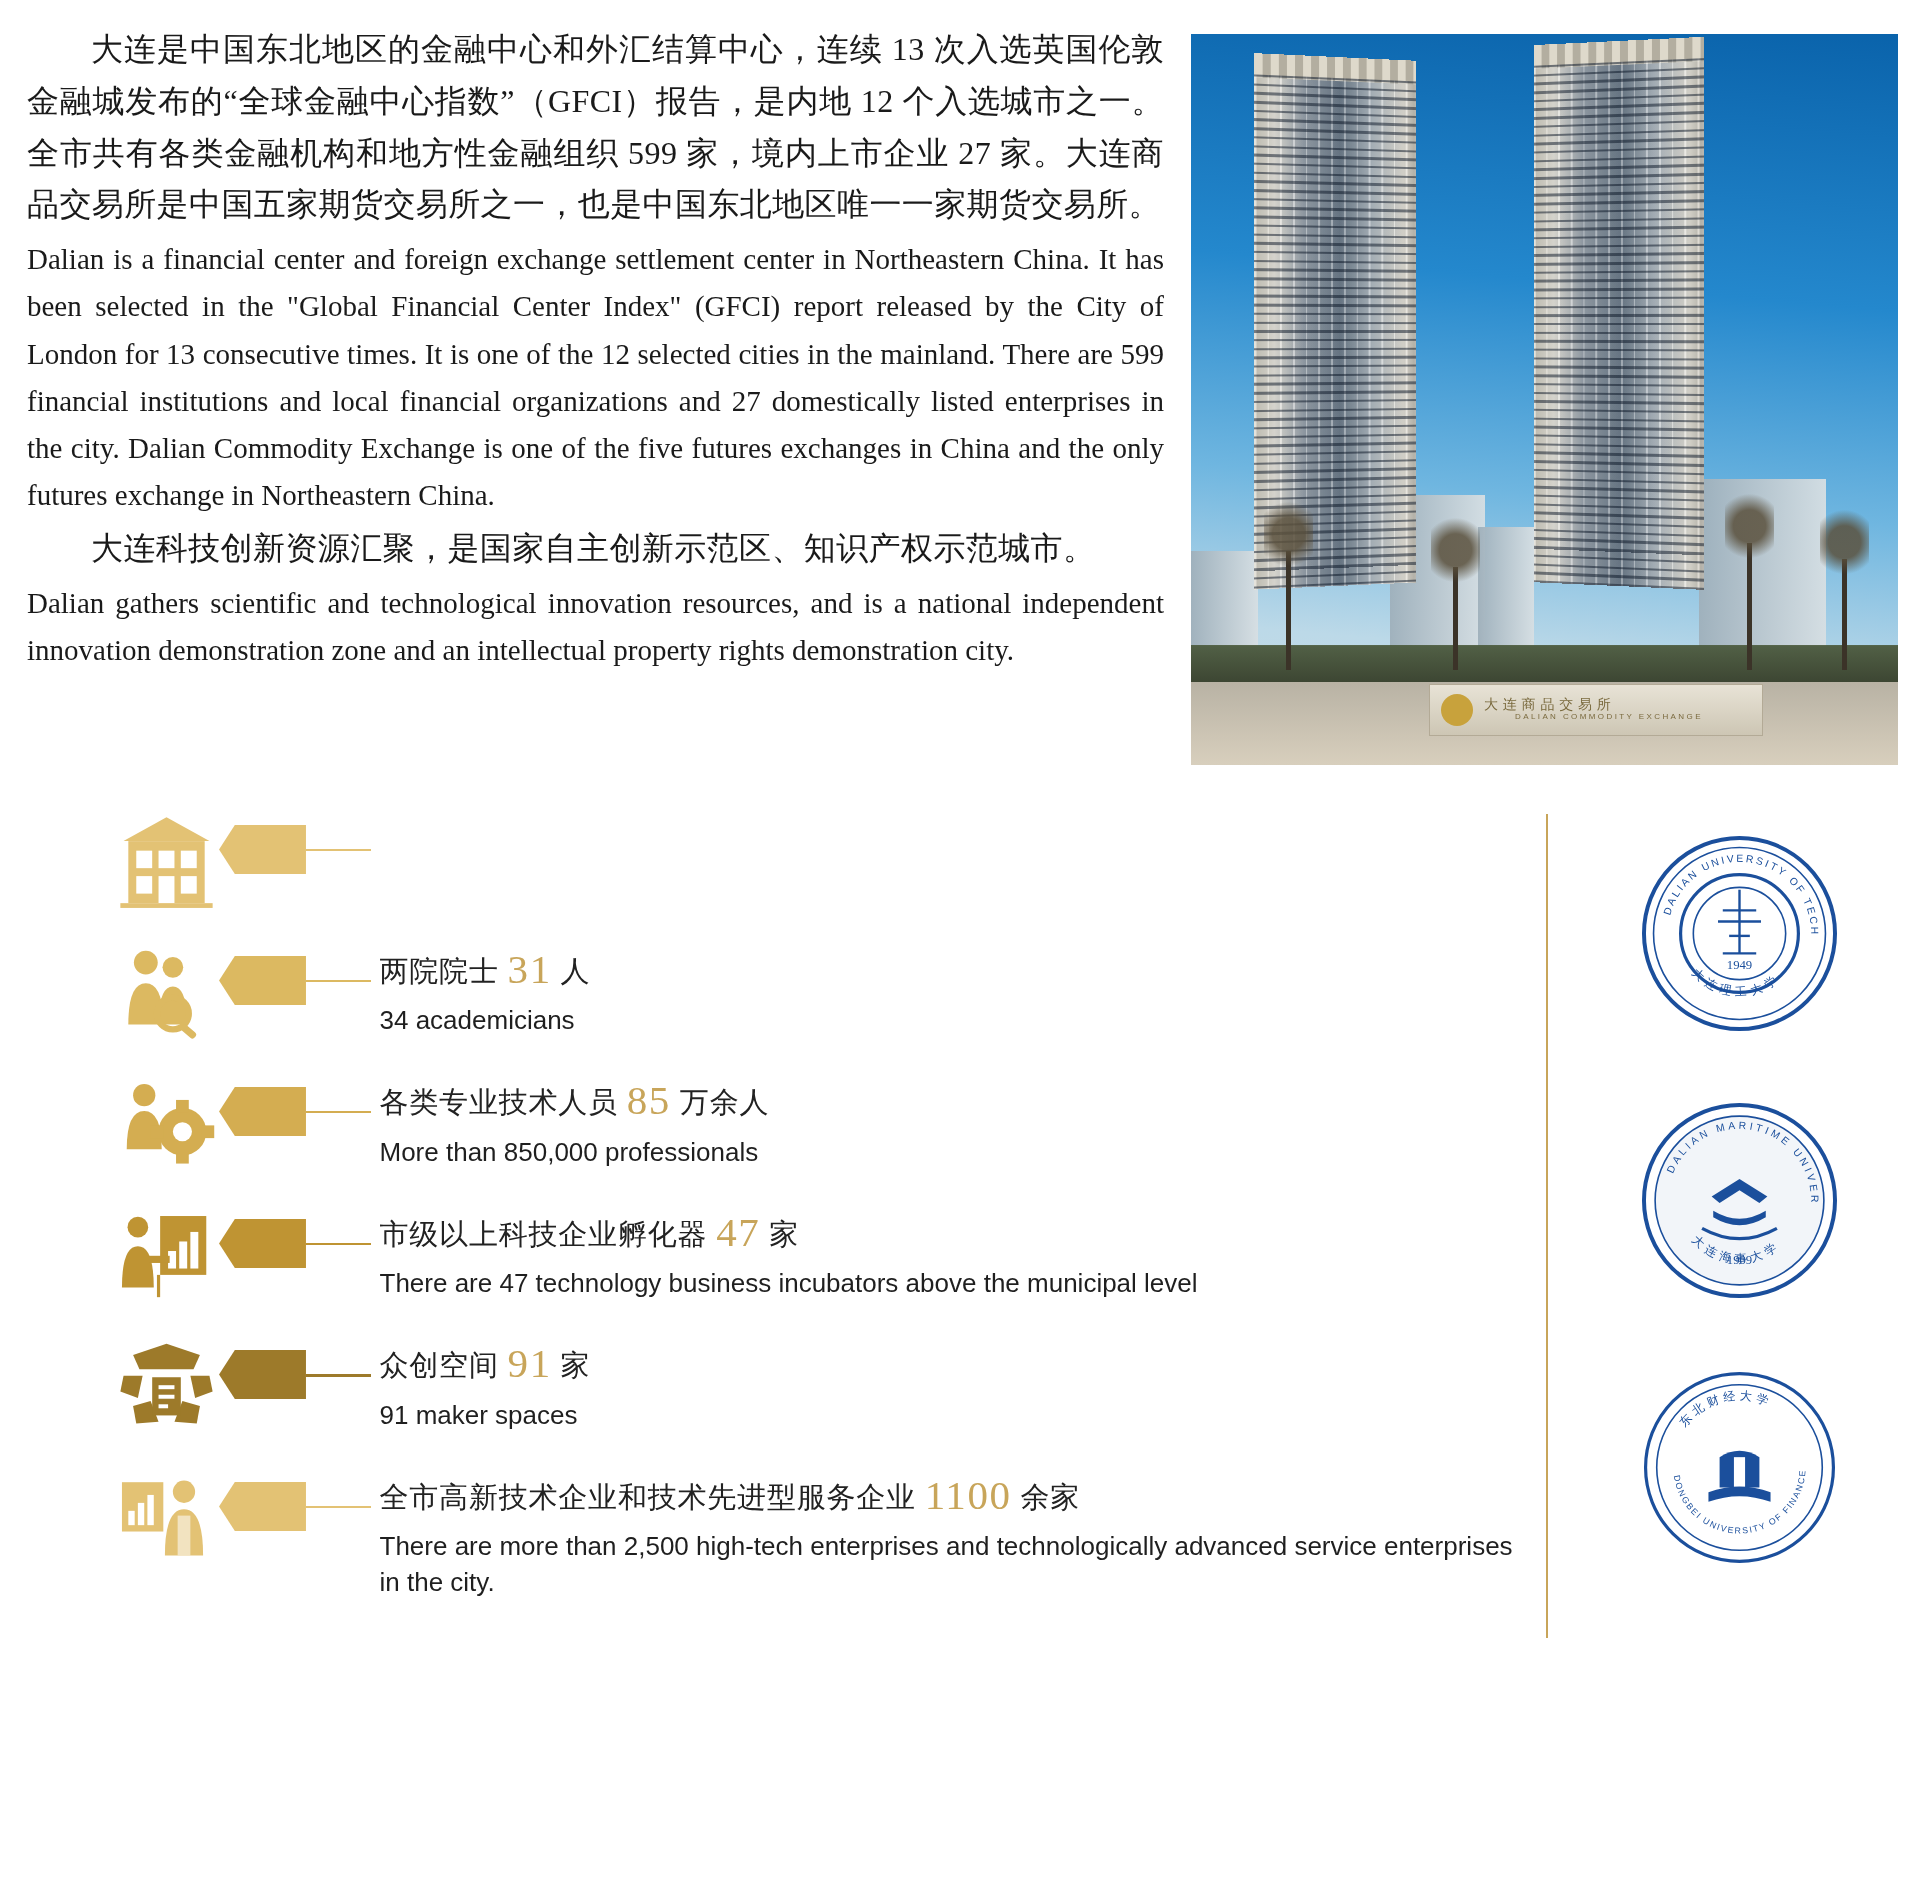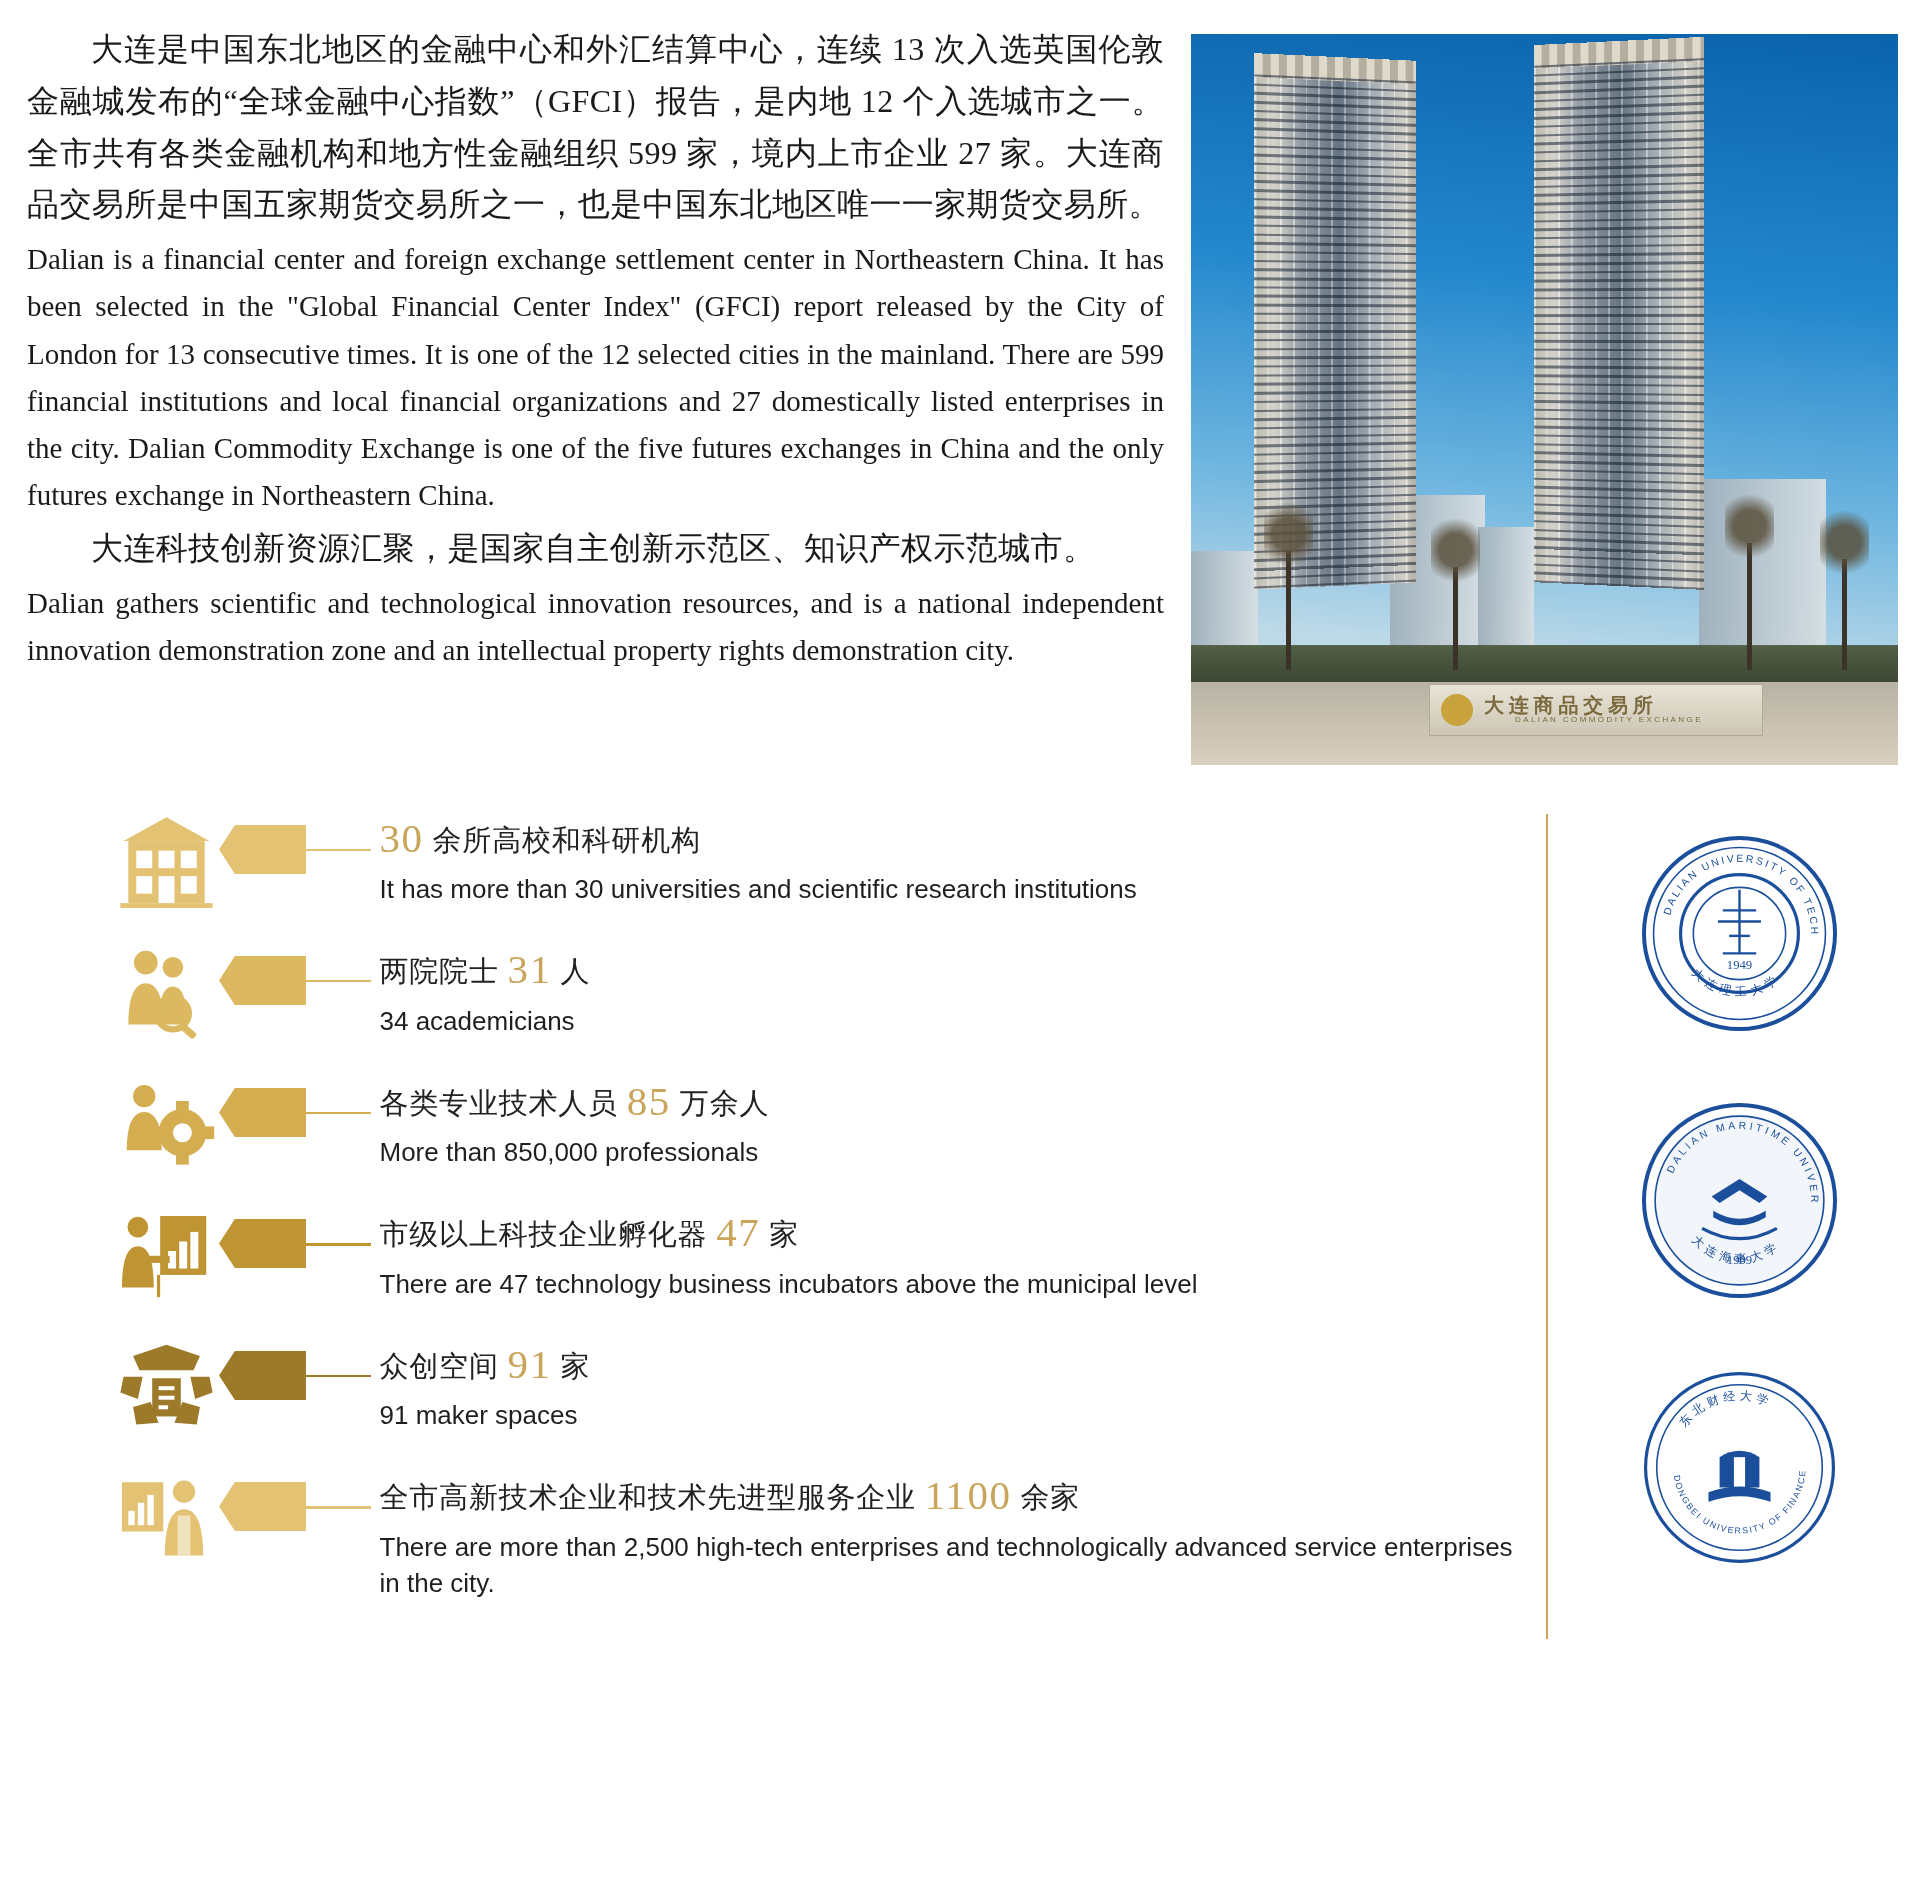--- a/index.html
+++ b/index.html
@@ -118,21 +118,21 @@
     width: 32px; height: 32px;
     border-radius: 50%;
     background: #c8a23c;
     flex: none;
   }
   .signboard .sign-text {
     font-family: "Liberation Sans", sans-serif;
     color: #7a6a3e;
     line-height: 1.1;
   }
-  .signboard .sign-cn { font-size: 20px; letter-spacing: 4.8px; font-weight: bold; }
+  .signboard .sign-cn { font-size: 14px; letter-spacing: 4.8px; }
   .signboard .sign-en { font-size: 8px; letter-spacing: 2.4px; margin-left: 31px; }
   .tree {
     position: absolute;
     bottom: 95px;
     width: 4.8px;
     background: #3b3328;
   }
   .tree::before {
     content: "";
     position: absolute;
@@ -315,24 +315,20 @@
             <rect x="84" y="78" width="20" height="22" fill="#fff"></rect>
             <rect x="56" y="78" width="20" height="34" fill="#fff"></rect>
             <rect x="8" y="112" width="116" height="6" fill="#e3c274"></rect>
           </svg>
         </div>
         <div class="stat-arrow">
           <svg class="tag" viewBox="0 0 110 62">
             <polygon points="110,0 20,0 0,31 20,62 110,62" fill="#e3c274"></polygon>
           </svg>
           <div class="line" style="background:#e3c274"></div>
-        </div>
-        <div class="stat-text">
-          <div class="stat-cn"><span class="num">30</span><span> 余所高校和科研机构</span></div>
-          <div class="stat-en">It has more than 30 universities and scientific research institutions</div>
         </div>
       </div>
 
       <div class="stat-row">
         <div class="stat-icon">
           <svg width="105" height="94" viewBox="0 0 132 118">
             <circle cx="40" cy="22" r="15" fill="#dcb961"></circle>
             <path d="M18 100 Q18 48 40 48 Q62 48 62 100 Z" fill="#dcb961"></path>
             <circle cx="74" cy="28" r="13" fill="#dcb961"></circle>
             <path d="M56 100 Q56 52 74 52 Q92 52 92 100 Z" fill="#dcb961"></path>

